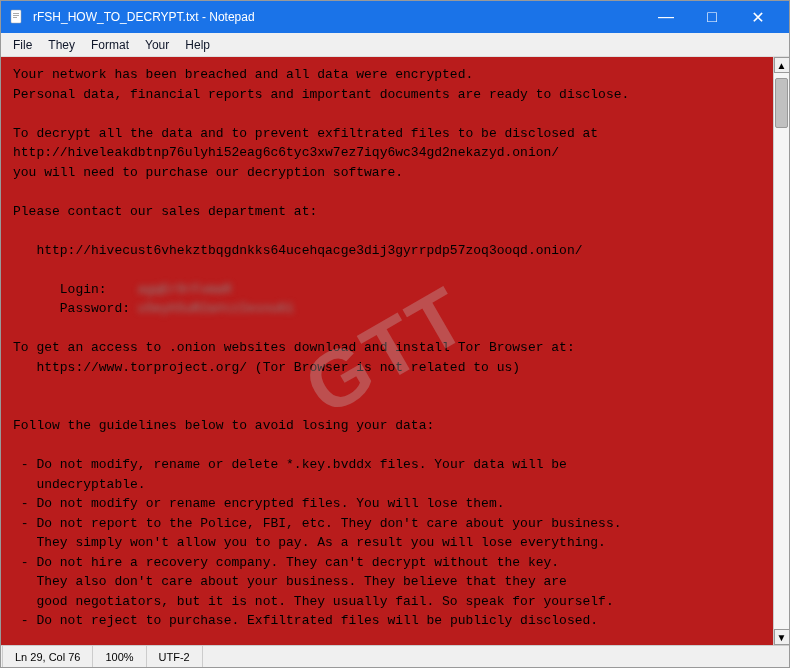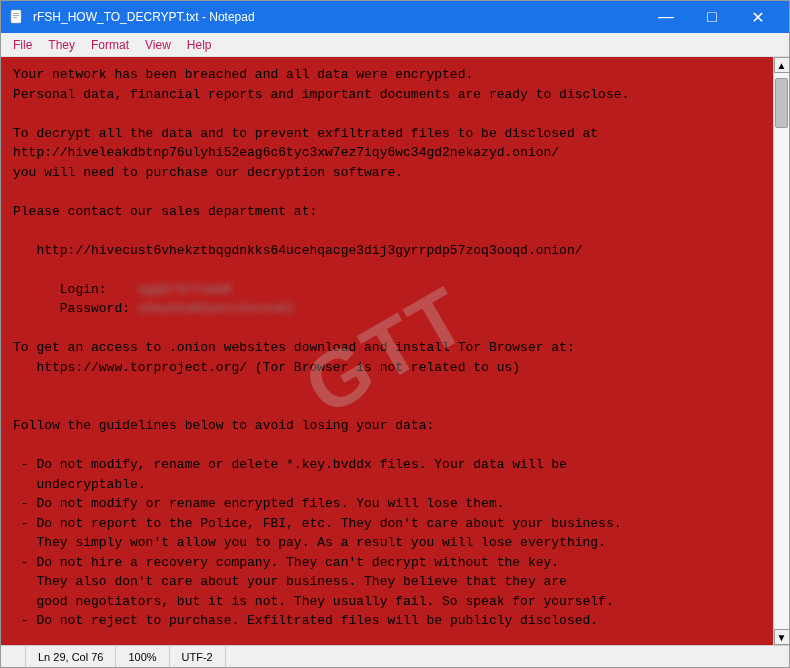--- a/index.html
+++ b/index.html
@@ -77,21 +77,21 @@
       display: flex;
       align-items: center;
       padding: 0 4px;
       border-bottom: 1px solid #ddd;
       flex-shrink: 0;
     }
 
     .menu-item {
       padding: 2px 8px;
       font-size: 12px;
-      color: #be185d;
+      color: #0f172a;
       cursor: pointer;
     }
 
     .content-area {
       flex: 1;
       background: white;
       overflow: hidden;
       display: flex;
       flex-direction: column;
       position: relative;
@@ -129,21 +129,21 @@
       display: flex;
       overflow: hidden;
     }
 
     .status-bar {
       height: 22px;
       background: #f0f0f0;
       border-top: 1px solid #ccc;
       display: flex;
       align-items: center;
-      padding: 0 24px;
+      padding: 0 1px;
       font-size: 11px;
       color: #000;
       flex-shrink: 0;
     }
 
     .status-item {
       padding: 0 12px;
       border-right: 1px solid #ccc;
       height: 100%;
       display: flex;
@@ -218,21 +218,21 @@
       <button class="title-bar-btn">—</button>
       <button class="title-bar-btn">□</button>
       <button class="title-bar-btn close">✕</button>
     </div>
   </div>
 
   <div class="menu-bar">
     <span class="menu-item">File</span>
     <span class="menu-item">They</span>
     <span class="menu-item">Format</span>
-    <span class="menu-item">View</span>
+    <span class="menu-item">Your</span>
     <span class="menu-item">Help</span>
   </div>
 
   <div class="content-with-scroll">
     <div class="content-area">
       <div class="watermark">GTT</div>
       <div class="text-content">Your network has been breached and all data were encrypted.
 Personal data, financial reports and important documents are ready to disclose.
 
 To decrypt all the data and to prevent exfiltrated files to be disclosed at

